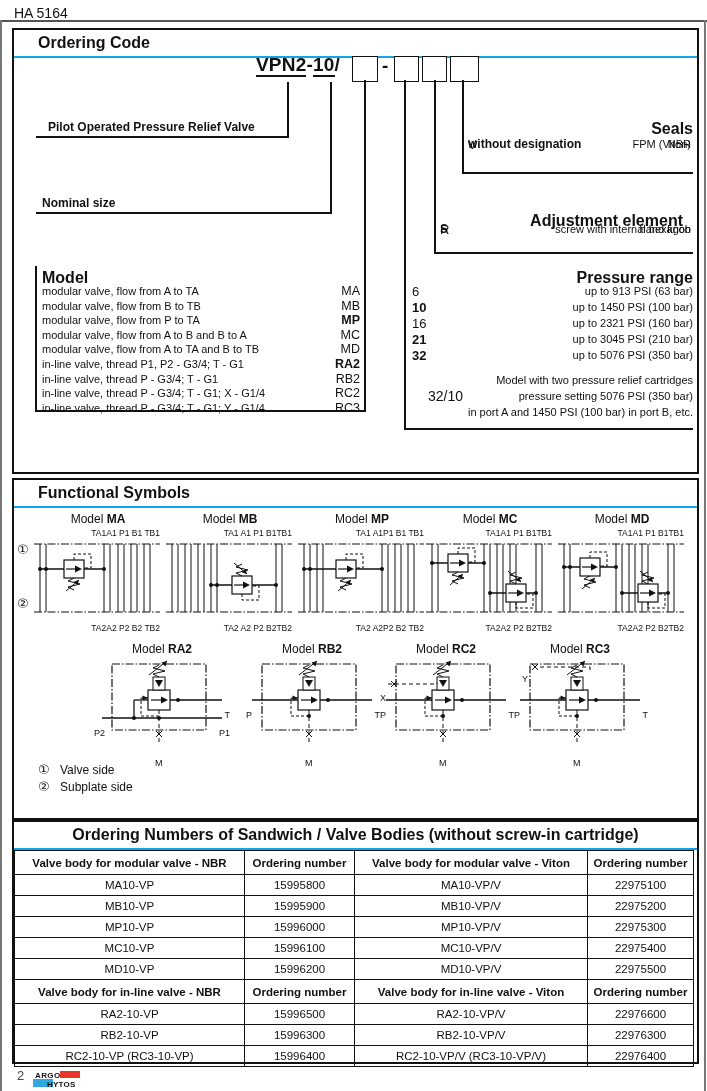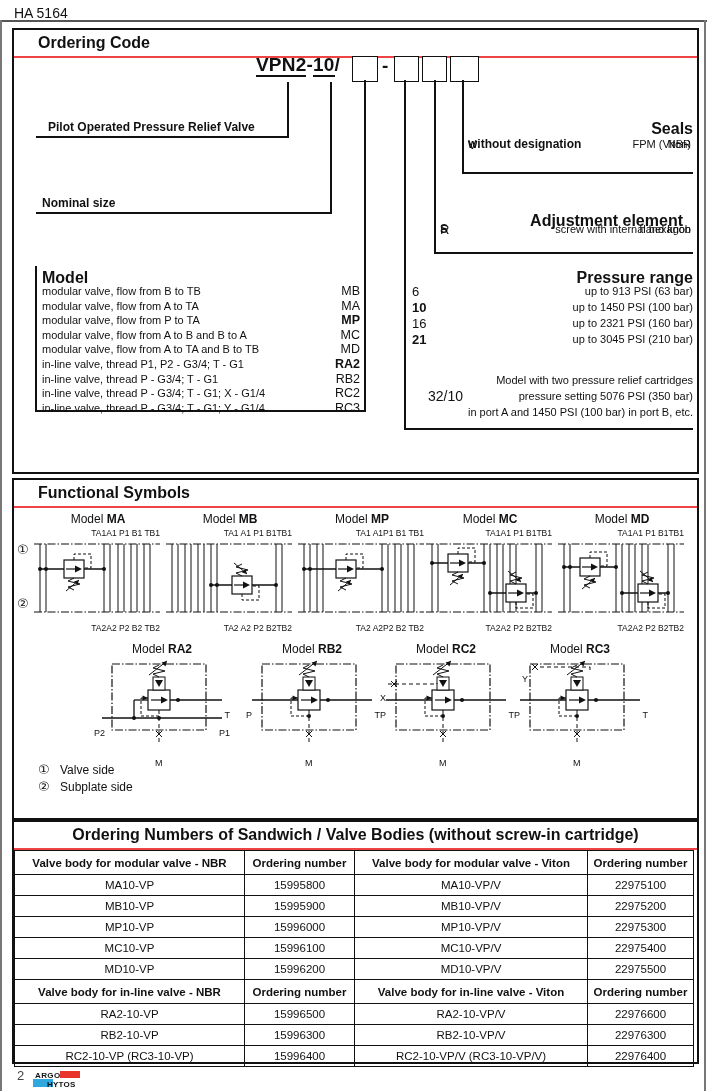--- a/index.html
+++ b/index.html
@@ -2,21 +2,21 @@
 <html><head>
 <meta charset="utf-8">
 <style>
   html,body{margin:0;padding:0;background:#fff;}
   .page{position:relative;width:707px;height:1091px;background:#fff;color:#111;
         font-family:"Liberation Sans","DejaVu Sans",sans-serif;overflow:hidden;}
   .abs{position:absolute;}
   .h{position:absolute;background:#111;height:2px;}
   .v{position:absolute;background:#111;width:2px;}
   .box{position:absolute;border:2px solid #111;background:#fff;}
-  .sec-title{font-weight:bold;font-size:16px;padding:4px 0 4px 24px;border-bottom:2px solid #ef4444;}
+  .sec-title{font-weight:bold;font-size:16px;padding:4px 0 4px 24px;border-bottom:2px solid #0ea5e9;}
   .sec-title.center{text-align:center;padding-left:0;}
   .sec-body{position:relative;width:100%;}
   .lbl{position:absolute;font-size:12px;font-weight:bold;white-space:nowrap;}
   .codebox{position:absolute;border:1.6px solid #111;background:#fff;}
   .code-row{position:absolute;font-size:19px;font-weight:bold;white-space:nowrap;letter-spacing:.2px;}
   .code-row .u{border-bottom:2.2px solid #111;padding-bottom:0px;}
   .rt{position:absolute;font-size:11px;white-space:nowrap;}
   .grp-title{position:absolute;font-weight:bold;font-size:16px;white-space:nowrap;}
   .kv{position:absolute;left:0;right:2px;height:15px;font-size:11px;}
   .kv .k{position:absolute;font-size:13px;}
@@ -102,26 +102,26 @@
           </div>
           <div class="kv">
             <span class="k">R</span>
             <span class="vv">hand knob</span>
           </div>
         </div>
 
       <div class="grp-title" style="left:28px;top:211px;">Model</div>
       <div class="abs" style="left:28px;top:227px;width:318px;" id="model-rows">
           <div class="mrow">
+            <span class="ml">modular valve, flow from A to TA</span>
+            <span class="mc">MA</span>
+          </div>
+          <div class="mrow">
             <span class="ml">modular valve, flow from B to TB</span>
             <span class="mc">MB</span>
-          </div>
-          <div class="mrow">
-            <span class="ml">modular valve, flow from A to TA</span>
-            <span class="mc">MA</span>
           </div>
           <div class="mrow">
             <span class="ml">modular valve, flow from P to TA</span>
             <span class="mc bold">MP</span>
           </div>
           <div class="mrow">
             <span class="ml">modular valve, flow from A to B and B to A</span>
             <span class="mc">MC</span>
           </div>
           <div class="mrow">
@@ -156,20 +156,24 @@
             <span class="pc bold">10</span>
             <span class="pl">up to 1450 PSI (100 bar)</span>
           </div>
           <div class="prow">
             <span class="pc">16</span>
             <span class="pl">up to 2321 PSI (160 bar)</span>
           </div>
           <div class="prow">
             <span class="pc bold">21</span>
             <span class="pl">up to 3045 PSI (210 bar)</span>
+          </div>
+          <div class="prow">
+            <span class="pc bold">32</span>
+            <span class="pl">up to 5076 PSI (350 bar)</span>
           </div>
         </div>
       <div class="rt" style="right:4px;top:316px;">Model with two pressure relief cartridges</div>
       <div class="rt" style="left:414px;top:330px;font-size:14px;">32/10</div>
       <div class="rt" style="right:4px;top:332px;">pressure setting 5076 PSI (350 bar)</div>
       <div class="rt" style="right:4px;top:348px;">in port A and 1450 PSI (100 bar) in port B, etc.</div>
     </div>
   </div>
 
   <div class="box" style="left:12px;top:478px;width:683px;height:338px;">

